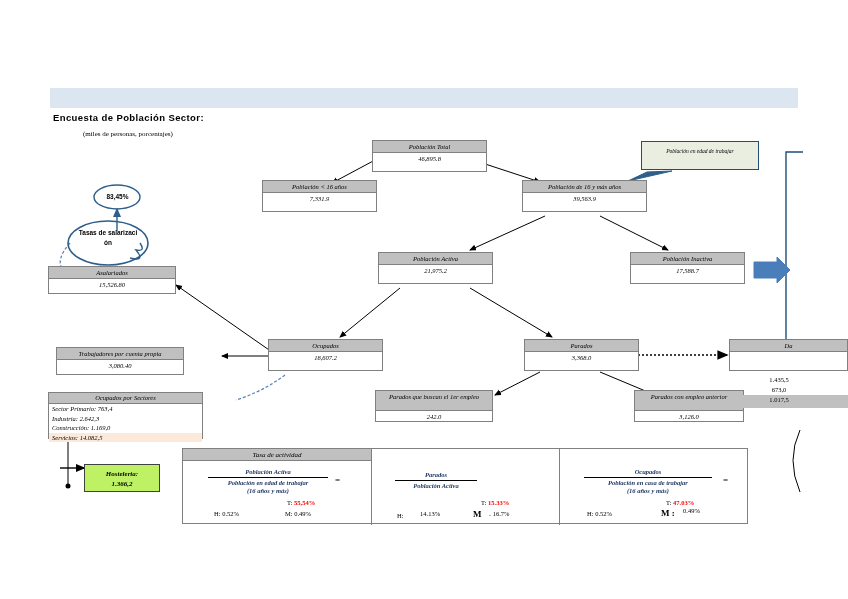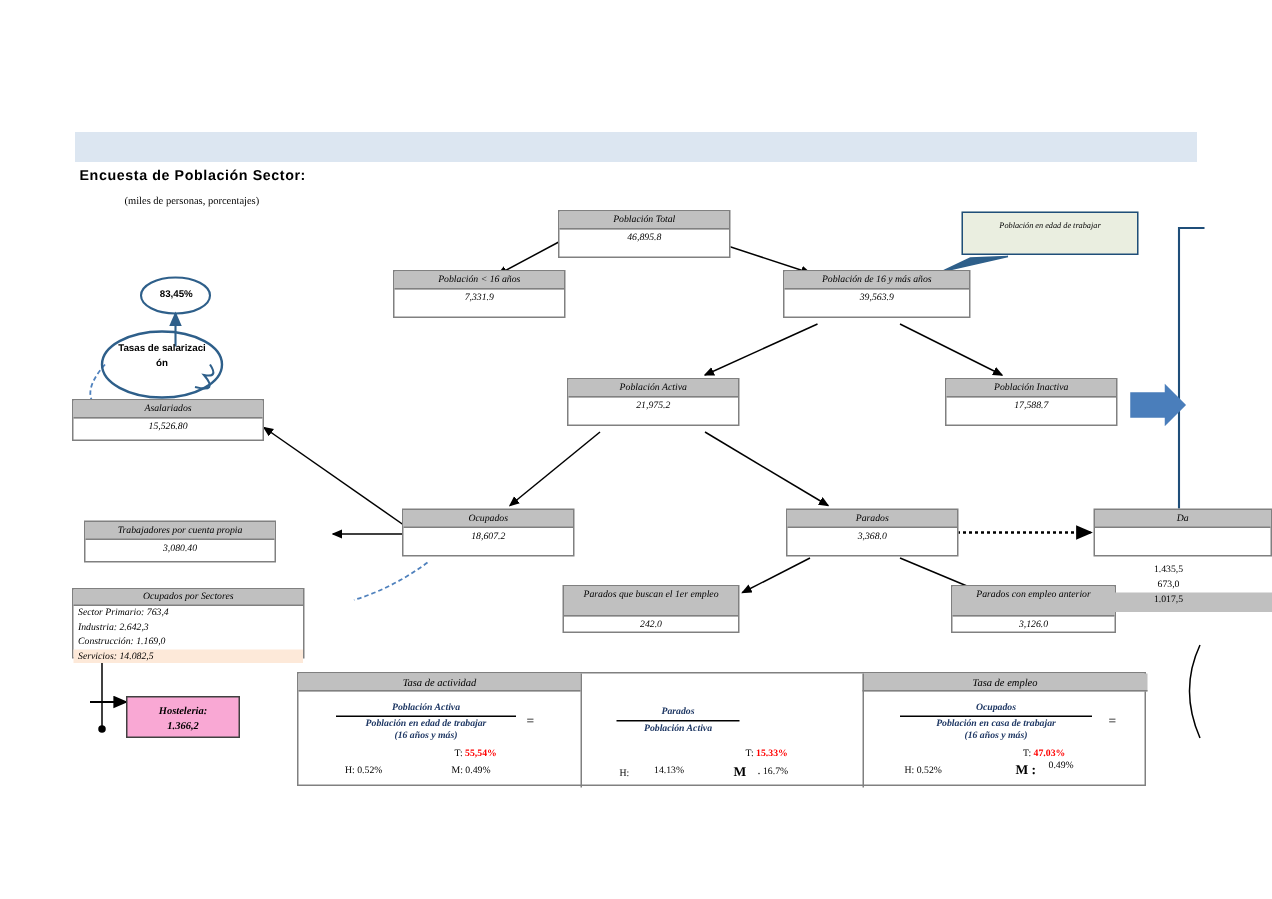--- a/index.html
+++ b/index.html
@@ -76,21 +76,21 @@
     background:#c0c0c0;border-bottom:1px solid #808080;
     font-style:italic;font-size:6.5px;text-align:center;line-height:10px;height:10px;
   }
   .sectors .row{
     font-style:italic;font-size:6.5px;line-height:9.5px;padding-left:3px;color:#000;
   }
   .sectors .row.hl{background:#fde9d9;}
 
   
   .host{
-    border:1px solid #404040;background:#f9a8d4;box-sizing:border-box;
+    border:1px solid #404040;background:#bef264;box-sizing:border-box;
     text-align:center;font-weight:bold;font-style:italic;font-size:7px;
     line-height:10px;padding-top:4px;color:#000;
   }
 
   
   .ftable{border:1px solid #808080;box-sizing:border-box;background:#fff;}
   .fhead{
     background:#c0c0c0;border-bottom:1px solid #808080;
     font-style:italic;font-size:7px;text-align:center;line-height:12px;height:12px;
   }
@@ -278,24 +278,23 @@
       <span>Servicios:</span>
       <span>14.082,5</span>
     </div>
   </div>
 
   <div class="abs host" style="left:84px;top:464px;width:76px;height:28px;">
     <div>Hosteleria:</div>
     <div>1.366,2</div>
   </div>
 
-  <div class="abs ftable" style="left:198px;top:448px;width:566px;height:76px;">
+  <div class="abs ftable" style="left:182px;top:448px;width:566px;height:76px;">
 
     <div class="fcell fhead" style="left:0;top:0;width:188px;">Tasa de actividad</div>
-    <div class="fcell fhead" style="left:376px;top:0;width:190px;">Tasa de empleo</div>
 
     <div class="vdiv" style="left:188px;top:0;height:76px;"></div>
     <div class="vdiv" style="left:376px;top:0;height:76px;"></div>
 
     <div class="frac" style="left:0;top:19px;width:170px;">
       <div class="num">Población Activa</div>
       <div class="bar" style="width:120px;"></div>
       <div class="den">Población en edad de trabajar</div>
       <div class="den">(16 años y más)</div>
     </div>

